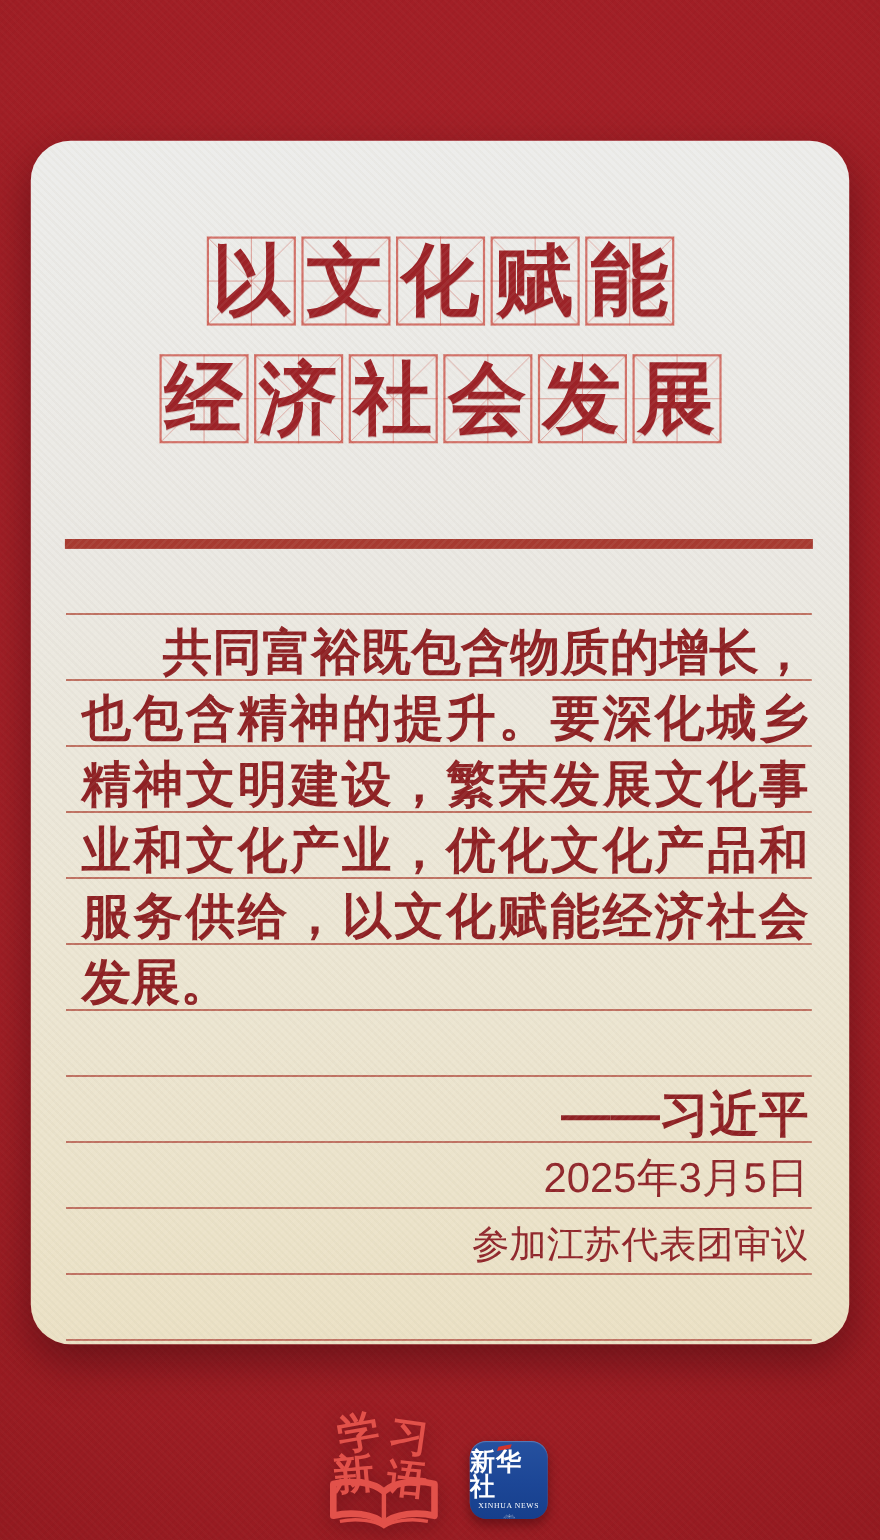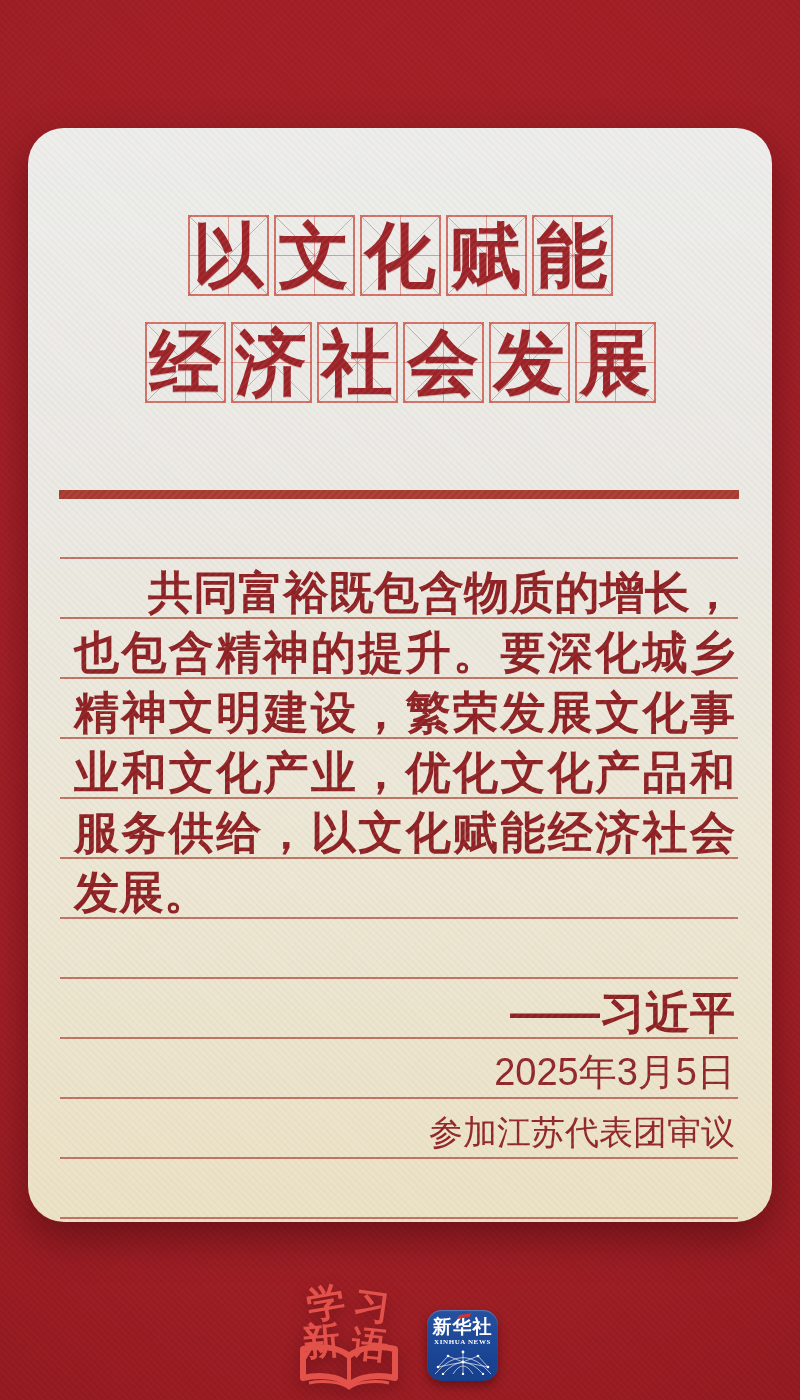--- a/index.html
+++ b/index.html
@@ -77,23 +77,23 @@
   .xueyu-logo .c4 { left:53px; top:41px; font-size:36px; transform:rotate(6deg); }
   .xueyu-logo svg { position:absolute; left:0; bottom:0; }
 
   .xinhua-logo {
     position:absolute; left:427px; top:1310px; width:71px; height:71px;
     border-radius:15px; overflow:hidden;
     background:linear-gradient(180deg, #26519f 0%, #1c4696 55%, #163f8c 100%);
     box-shadow:0 5px 10px rgba(40,0,5,0.4), inset 0 1px 1px rgba(255,255,255,0.25);
     display:flex; flex-direction:column; align-items:center;
   }
-  .xh-cn { position:relative; margin-top:7px; color:#fff; font-size:19px; font-weight:bold; letter-spacing:1px; line-height:1; }
+  .xh-cn { position:relative; margin-top:7px; color:#fff; font-size:23px; font-weight:bold; letter-spacing:1px; line-height:1; }
   .xh-accent { position:absolute; left:26px; top:-3px; width:11px; height:4px; background:#d2342c; transform:skewX(-30deg) rotate(-12deg); }
-  .xh-en { margin-top:3px; color:#fff; font-family:"Liberation Serif", serif; font-size:7px; font-weight:bold; letter-spacing:0.6px; line-height:1; }
+  .xh-en { margin-top:3px; color:#fff; font-family:"Liberation Serif", serif; font-size:7px; font-weight:normal; letter-spacing:0.6px; line-height:1; }
   .xh-globe { margin-top:3px; }
 </style>
 </head>
 <body>
 
 <div class="card">
 
   <div class="title-block">
     <div class="title-row">
       <div class="char-box">

